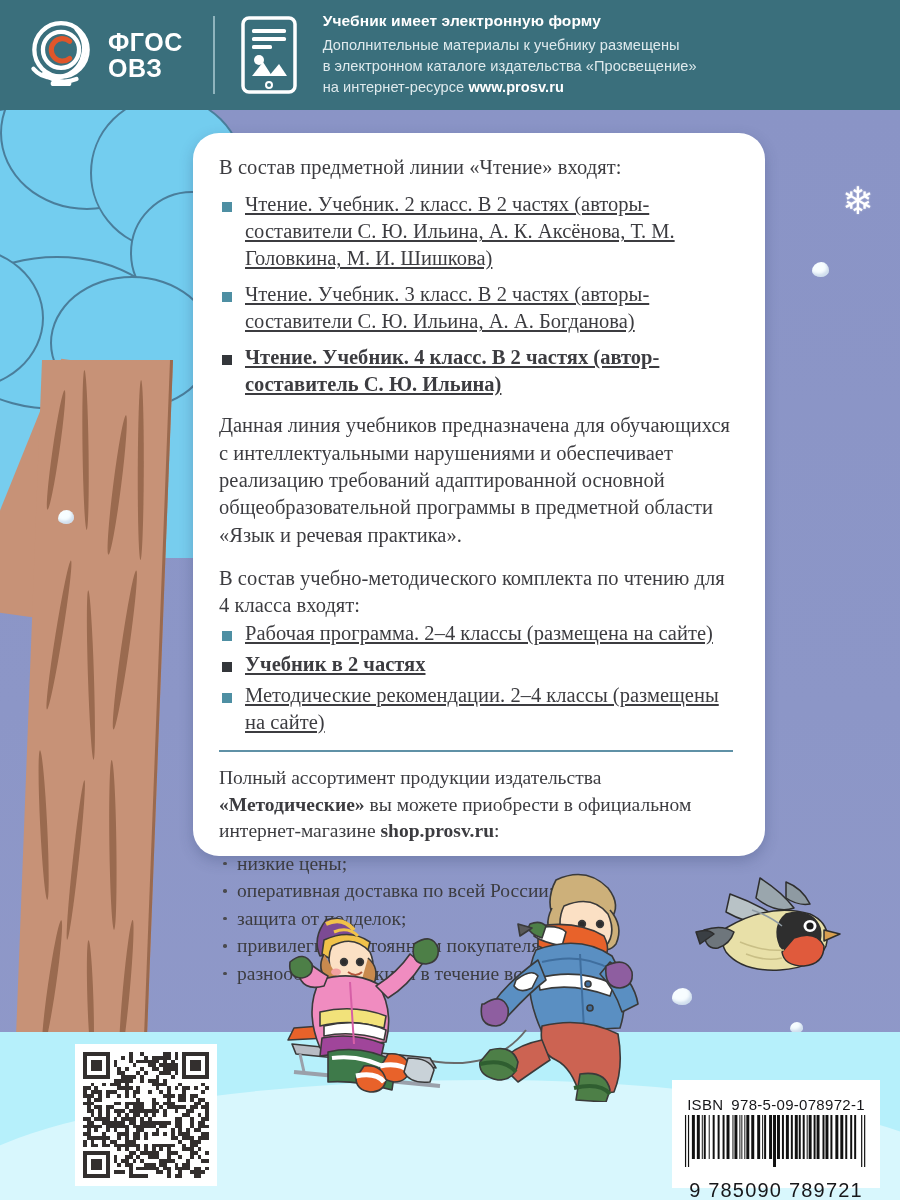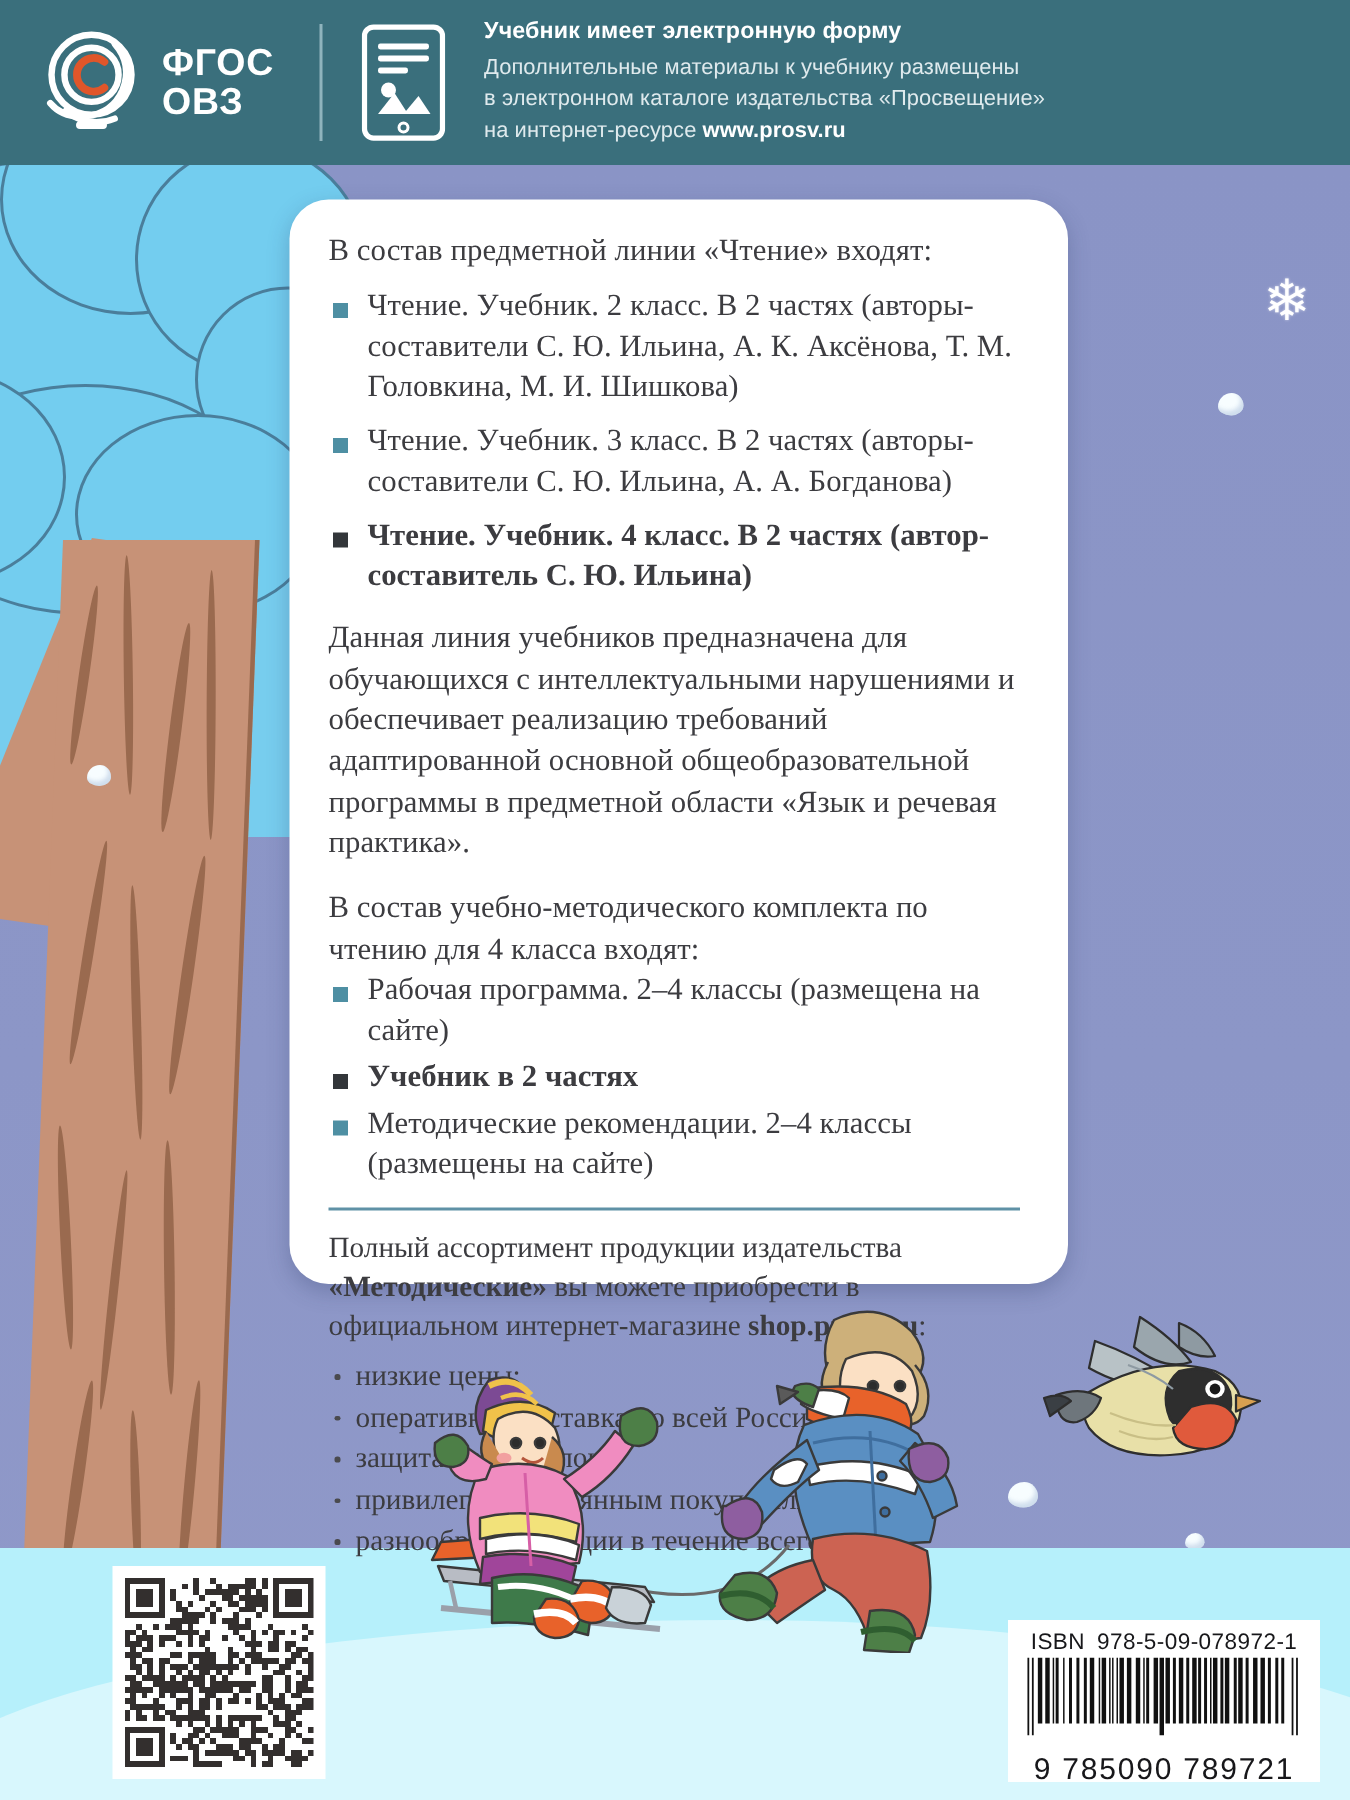--- a/index.html
+++ b/index.html
@@ -137,21 +137,21 @@
     line-height: 1.42;
     color: #dfeaed;
     letter-spacing: .05px;
   }
   .hdr-line b { color: #ffffff; }
 
   
   .card {
     position: absolute;
     left: 193px; top: 133px;
-    width: 519px; height: 723px;
+    width: 572px; height: 723px;
     background: #ffffff;
     border-radius: 26px;
     box-shadow: 0 5px 14px rgba(40,55,95,.26);
     padding: 21px 28px 0 26px;
     box-sizing: border-box;
     color: #3c3c40;
   }
   .card-intro {
     font-size: 20.5px;
     line-height: 1.34;
@@ -159,20 +159,21 @@
     letter-spacing: .05px;
   }
   ul.blist { list-style: none; margin: 0; padding: 0; }
   ul.blist li {
     position: relative;
     padding-left: 26px;
     font-size: 20.5px;
     line-height: 1.315;
     margin-bottom: 9px;
     letter-spacing: .02px;
+    text-decoration: underline;
   }
   ul.blist li::before {
     content: "";
     position: absolute;
     left: 3px; top: 11px;
     width: 10px; height: 10px;
     background: #4e8fa3;
   }
   ul.blist li.strong { font-weight: bold; }
   ul.blist li.strong::before { background: #33363a; }
@@ -257,21 +258,21 @@
     margin-top: 16px;
     letter-spacing: -.3px;
     line-height: 1;
   }
 
   .isbn-box {
     position: absolute;
     left: 672px; top: 1080px;
     width: 208px; height: 108px;
     background: #ffffff;
-    padding: 6px 10px 4px;
+    padding: 16px 10px 4px;
     box-sizing: border-box;
     font-family: "Liberation Sans", sans-serif;
   }
   .isbn-line {
     font-size: 15px;
     color: #17171a;
     letter-spacing: .3px;
     text-align: center;
     margin-bottom: 2px;
     white-space: nowrap;

